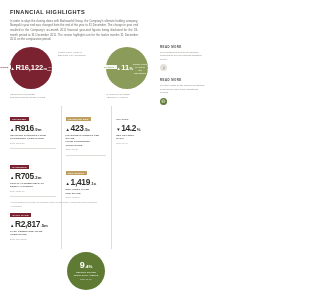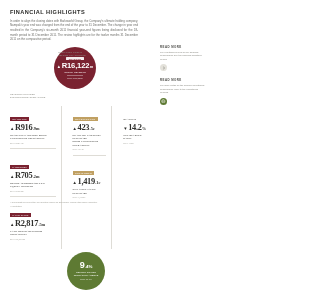--- a/index.html
+++ b/index.html
@@ -19,23 +19,23 @@
   .intro {
     font-size: 2.9px; line-height: 1.62; color: #6d6d68;
     width: 128px; margin-bottom: 5px; text-align: justify;
   }
 
   
   .badges { display: flex; gap: 6px; width: 140px; margin-top: 1px; }
   .badge-col { width: 42px; }
   .badge {
     width: 42px; height: 42px; border-radius: 50%;
-    display: flex; flex-direction: column;
+    display: flex; flex-direction: row;
     align-items: center; justify-content: center;
-    color: #fff; text-align: center; padding: 0 3px; margin-left: 44px;
+    color: #fff; text-align: center; padding: 0 3px;
   }
   .badge .b-tag {
     font-size: 2.25px; letter-spacing: 0.25px; text-transform: uppercase;
     padding: 0.8px 2.2px; border-radius: 0.5px; margin-bottom: 1.6px;
     background: rgba(255,255,255,0.92); font-weight: bold;
   }
   .badge .b-val {
     font-size: 7.6px; font-weight: bold; line-height: 1; letter-spacing: -0.15px;
     display: flex; align-items: baseline; justify-content: center;
   }
@@ -49,22 +49,22 @@
     font-size: 2.1px; margin-top: 1.5px; opacity: 0.78;
     border-top: 0.4px solid rgba(255,255,255,0.45); padding-top: 1px;
   }
   .badge-note {
     font-size: 2.3px; line-height: 1.45; color: #8e8e86;
     margin-top: 4px; text-transform: uppercase; letter-spacing: 0.1px;
   }
 
   
   .stats { display: flex; width: 152px; margin-top: 6px; }
-  .col { width: 50.6px; padding-right: 5px; font-family: Liberation Serif, serif; }
-  .col + .col { border-left: 0.4px solid #dedcd6; padding-left: 11px; }
+  .col { width: 50.6px; padding-right: 5px; }
+  .col + .col { border-left: 0.4px solid #dedcd6; padding-left: 4px; }
   .stat { padding-bottom: 4.5px; margin-bottom: 4.5px; border-bottom: 0.4px solid #dedcd6; }
   .stat.last { border-bottom: none; }
   .s-tag {
     display: inline-block; font-size: 2.3px; font-weight: bold;
     letter-spacing: 0.28px; text-transform: uppercase; color: #fff;
     padding: 1px 2.4px; margin-bottom: 2.4px;
   }
   .s-tag.plain { color: #55544f; }
   .s-val {
     font-size: 8.4px; font-weight: bold; line-height: 1;
@@ -138,20 +138,35 @@
       </div>
       <div class="badge-note" style="white-space: pre-line;">Revenue includes
 discontinued operations</div>
     </div>
 
     <div class="badge-col">
       <div class="badge-note" style="white-space: pre-line;">Operating profit
 before impairments</div>
     </div>
 
+    <div class="badge-col">
+      <div class="badge" id="bdg2" style="background: rgb(139, 156, 90);">
+        <div class="b-tag" style="color: rgb(139, 156, 90);">Margin</div>
+        <div class="b-val">
+          <span class="arw">▲</span>
+          <span>11</span>
+          <span class="unit">%</span>
+        </div>
+        <div class="b-sub" style="white-space: pre-line;">Operating margin
+on revenue</div>
+        <div class="b-prev">2010: 9.8%</div>
+      </div>
+      <div class="badge-note" style="white-space: pre-line;">Margin excludes
+abnormal items</div>
+    </div>
 
   </div>
 
   <div class="stats">
 
     <div class="col">
       <div class="stat">
         <span class="s-tag" id="t00" style="background: rgb(122, 34, 48);">Headline</span>
         <div class="s-val">
           <span class="arw">▲</span>

